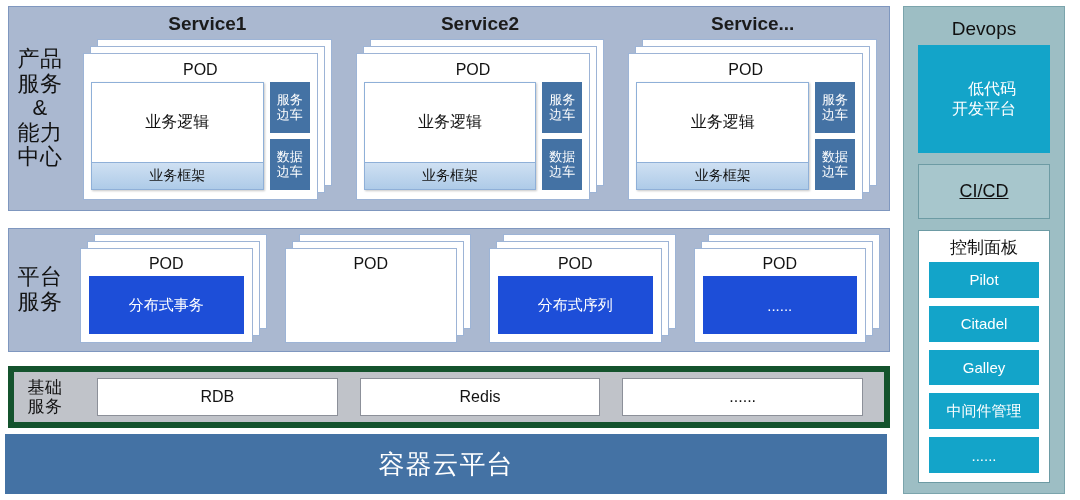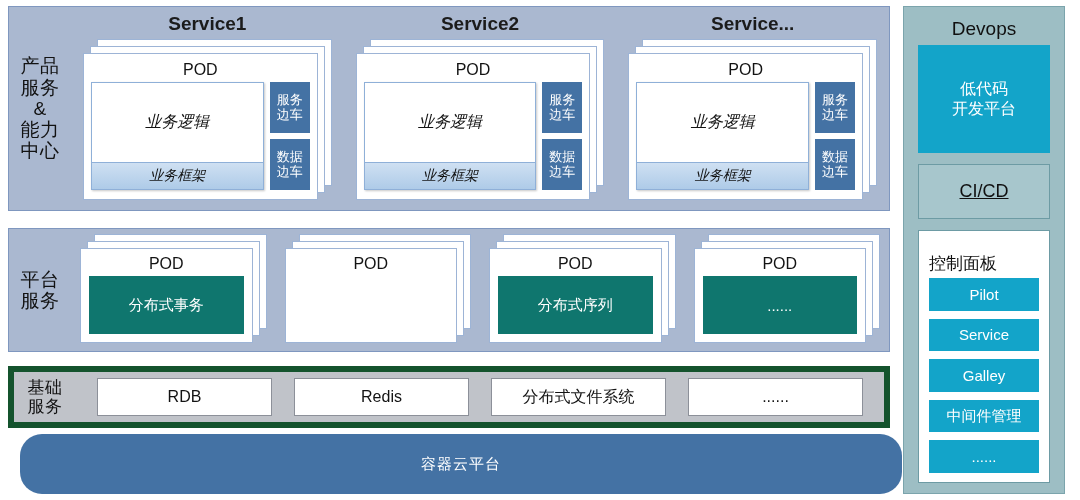--- a/index.html
+++ b/index.html
@@ -21,21 +21,21 @@
     display:flex;align-items:stretch;
   }
   .band.row1{top:0;width:882px;height:205px;}
   .band.row2{top:222px;width:882px;height:124px;}
   .band.row3{top:360px;width:882px;height:62px;background:#c0c3c9;border:6px solid #14532d;}
 
   .band-label{
     width:62px;flex:0 0 62px;
     display:flex;align-items:center;justify-content:center;
     text-align:center;
-    font-size:19px;line-height:1.12;
+    font-size:22px;line-height:1.12;
     color:#121212;
     white-space:pre-line;
     letter-spacing:.5px;
   }
   .band.row3 .band-label{font-size:17px;}
 
   .band-body{flex:1 1 auto;position:relative;display:flex;}
 
   
   .svc{
@@ -68,21 +68,20 @@
     text-align:center;font-size:16px;color:#131313;
     height:24px;line-height:24px;
   }
   .pod-inner{flex:1 1 auto;display:flex;gap:6px;padding-bottom:2px;}
 
   .biz-col{
     flex:1 1 auto;display:flex;flex-direction:column;
     box-sizing:border-box;
     border:1px solid #8fb0d8;background:#ffffff;
     box-shadow:1px 1px 2px rgba(0,0,0,.22);
-    font-style:italic;
   }
   .biz-logic{
     flex:1 1 auto;display:flex;align-items:center;justify-content:center;
     font-size:16px;color:#131313;
   }
   .biz-frame{
     flex:0 0 26px;display:flex;align-items:center;justify-content:center;
     font-size:14px;color:#131313;
     border-top:1px solid #8fb0d8;
     background:linear-gradient(to bottom,#cfe0f2 0%,#aecbe8 100%);
@@ -105,76 +104,76 @@
   .psvc .ghost.g2{left:7px;top:7px;right:7px;bottom:7px;}
   .ppod-card{
     position:absolute;left:0;top:14px;right:14px;bottom:0;
     box-sizing:border-box;background:#fff;border:1px solid #9db4d6;
     display:flex;flex-direction:column;padding:2px 8px 8px 8px;
   }
   .ppod-title{
     text-align:center;font-size:16px;color:#131313;height:25px;line-height:25px;
   }
   .ppod-body{
-    flex:1 1 auto;background:#0f766e;
+    flex:1 1 auto;background:#1d4ed8;
     display:flex;align-items:center;justify-content:center;
     color:#ffffff;font-size:15px;
   }
 
   
   .basic-body{flex:1 1 auto;display:flex;align-items:center;gap:0;padding:0 10px;text-align:right;}
   .basic-item{
     flex:1 1 0;margin:0 11px;height:38px;
     box-sizing:border-box;
     background:#ffffff;border:1px solid #8c9099;
     display:flex;align-items:center;justify-content:center;
     font-size:16px;color:#131313;
   }
 
   
   .cloud-bar{
-    position:absolute;left:20px;top:434px;width:882px;height:60px;
+    position:absolute;left:5px;top:434px;width:882px;height:60px;
     box-sizing:border-box;background:#4472a4;
     display:flex;align-items:center;justify-content:center;
-    color:#ffffff;font-size:15px;letter-spacing:1px;border-radius:22px;
+    color:#ffffff;font-size:26px;letter-spacing:1px;
   }
 
   
   .devops{
     position:absolute;left:903px;top:6px;width:162px;height:488px;
     box-sizing:border-box;
     background:#9dbec4;border:1px solid #7ba4ac;
     display:flex;flex-direction:column;
     padding:6px 14px 10px 14px;
   }
   .devops-title{
     text-align:center;font-size:19px;color:#101010;
     height:32px;line-height:32px;
   }
   .lowcode{
     height:108px;background:#13a4c9;
     display:flex;flex-direction:column;align-items:center;justify-content:center;
-    color:#ffffff;font-size:16px;line-height:1.28;text-align:center;
+    color:#ffffff;font-size:16px;line-height:1.28;text-align:right;
     white-space:pre-line;margin-bottom:11px;
   }
   .cicd{
     height:55px;box-sizing:border-box;
     border:1px solid #6d9ba4;background:#a7c6cc;
     display:flex;align-items:center;justify-content:center;
     font-size:18px;color:#101010;margin-bottom:11px;text-decoration:underline;
   }
   .ctrl-panel{
     flex:1 1 auto;box-sizing:border-box;
     background:#ffffff;border:1px solid #6d9ba4;
     display:flex;flex-direction:column;
     padding:3px 10px 9px 10px;
   }
   .ctrl-title{
-    font-size:17px;color:#101010;
-    height:28px;line-height:28px;margin-top:16px;
+    text-align:center;font-size:17px;color:#101010;
+    height:28px;line-height:28px;
   }
   .ctrl-items{flex:1 1 auto;display:flex;flex-direction:column;gap:8px;}
   .ctrl-item{
     flex:1 1 0;background:#13a4c9;
     display:flex;align-items:center;justify-content:center;
     color:#ffffff;font-size:15px;
   }
 </style>
 </head>
 <body>
@@ -305,39 +304,38 @@
 
       </div>
     </div>
 
     <div class="band row3">
       <div class="band-label">基础
 服务</div>
       <div class="basic-body">
         <div class="basic-item">RDB</div>
         <div class="basic-item">Redis</div>
-        <div class="basic-item">分布式文件系统</div>
         <div class="basic-item">......</div>
       </div>
     </div>
 
   </div>
 
   <div class="cloud-bar">容器云平台</div>
 
   <div class="devops">
     <div class="devops-title">Devops</div>
     <div class="lowcode">低代码
 开发平台</div>
     <div class="cicd">CI/CD</div>
     <div class="ctrl-panel">
       <div class="ctrl-title">控制面板</div>
       <div class="ctrl-items">
         <div class="ctrl-item">Pilot</div>
-        <div class="ctrl-item">Service</div>
+        <div class="ctrl-item">Citadel</div>
         <div class="ctrl-item">Galley</div>
         <div class="ctrl-item">中间件管理</div>
         <div class="ctrl-item">......</div>
       </div>
     </div>
   </div>
 
 </div>
 
 </body></html>

